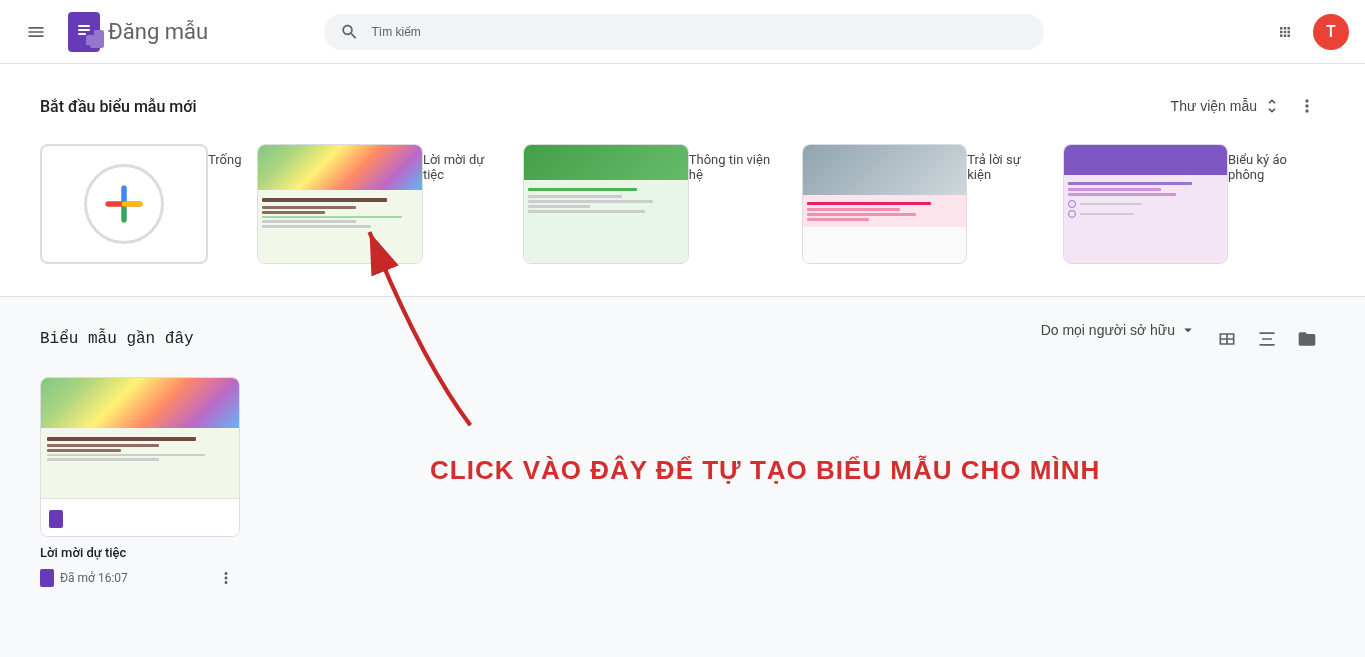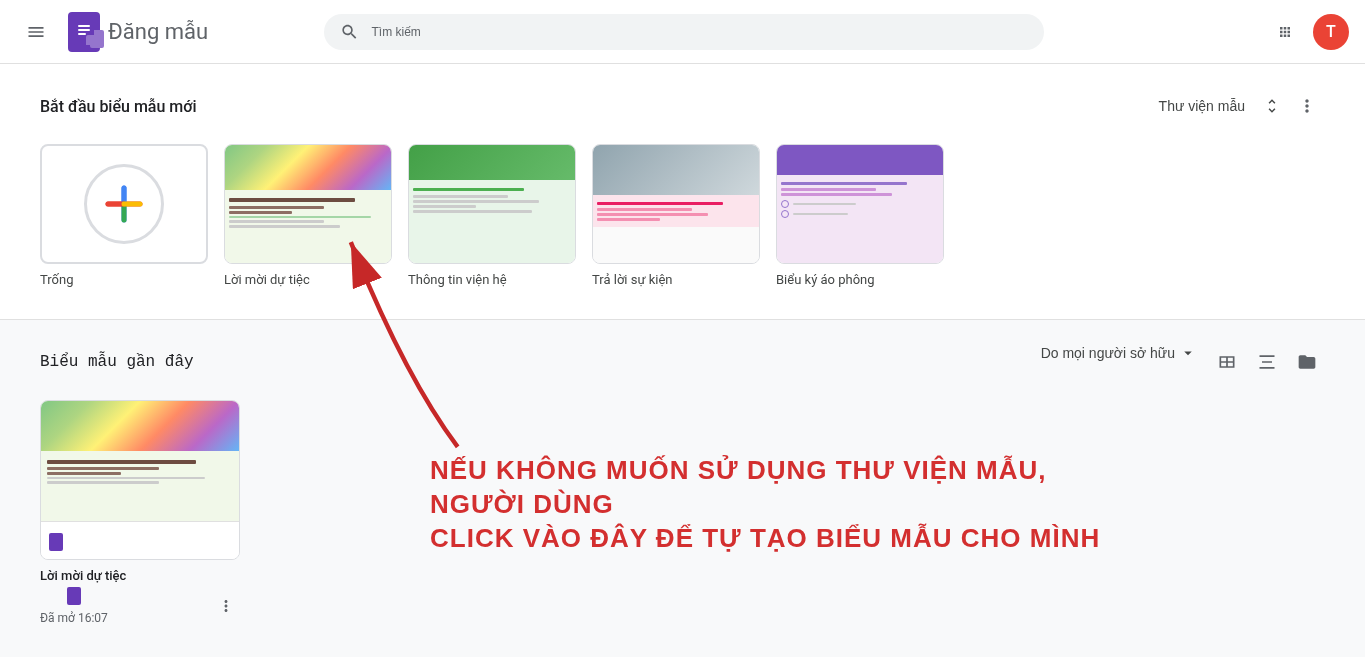--- a/index.html
+++ b/index.html
@@ -96,36 +96,36 @@
       display: flex; align-items: center; justify-content: space-between;
       margin-bottom: 20px;
     }
     .section-title {
       font-size: 16px; font-weight: 500; color: #202124;
     }
     .section-header-right {
       display: flex; align-items: center; gap: 8px;
     }
     .library-btn {
-      display: flex; align-items: center; gap: 18px;
+      display: flex; align-items: center; gap: 6px;
       font-size: 14px; color: #444746;
       cursor: pointer; background: none; border: none;
     }
     .more-vert {
       width: 36px; height: 36px;
       display: flex; align-items: center; justify-content: center;
       border-radius: 50%; cursor: pointer; color: #5f6368;
     }
 
     .templates-row {
       display: flex; gap: 16px; align-items: flex-start;
     }
 
     .template-item {
-      display: flex; flex-direction: column; align-items: flex-start;
+      display: flex; flex-direction: row; align-items: flex-start;
       cursor: pointer;
     }
     .template-item .card {
       width: 168px; height: 120px;
       border: 1px solid #dadce0;
       border-radius: 8px;
       overflow: hidden;
       position: relative;
       background: #fff;
     }
@@ -269,21 +269,21 @@
     }
     .recent-item-label {
       margin-top: 8px;
       font-size: 13px; font-weight: 500; color: #202124;
     }
     .recent-item-meta {
       display: flex; align-items: center; justify-content: space-between;
       margin-top: 4px;
     }
     .recent-item-info {
-      display: flex; align-items: center; gap: 6px; flex-direction: column;
+      display: flex; align-items: center; gap: 6px;
     }
     .recent-item-time {
       font-size: 12px; color: #5f6368;
     }
     .recent-item-more {
       width: 28px; height: 28px;
       display: flex; align-items: center; justify-content: center;
       border-radius: 50%; cursor: pointer; color: #5f6368;
     }
 
@@ -524,21 +524,20 @@
             <svg width="18" height="18" viewBox="0 0 24 24" fill="#5f6368">
               <path d="M12 8c1.1 0 2-.9 2-2s-.9-2-2-2-2 .9-2 2 .9 2 2 2zm0 2c-1.1 0-2 .9-2 2s.9 2 2 2 2-.9 2-2-.9-2-2-2zm0 6c-1.1 0-2 .9-2 2s.9 2 2 2 2-.9 2-2-.9-2-2-2z"></path>
             </svg>
           </div>
         </div>
       </div>
     </div>
   </div>
 
   <div class="annotation-text">
-    <div>NẾU KHÔNG MUỐN SỬ DỤNG THƯ VIỆN MẪU, NGƯỜI DÙNG</div>
     <div>CLICK VÀO ĐÂY ĐỂ TỰ TẠO BIỂU MẪU CHO MÌNH</div>
   </div>
 
   <svg class="arrow-overlay" viewBox="0 0 1365 657" xmlns="http://www.w3.org/2000/svg">
     <defs>
       <marker id="arrowhead" markerWidth="10" markerHeight="7" refX="10" refY="3.5" orient="auto">
         <polygon points="0 0, 10 3.5, 0 7" fill="#c62828"></polygon>
       </marker>
     </defs>
     <path d="M 430 430 Q 370 350 310 200" stroke="#c62828" stroke-width="5" fill="none" marker-end="url(#arrowhead)"></path>

